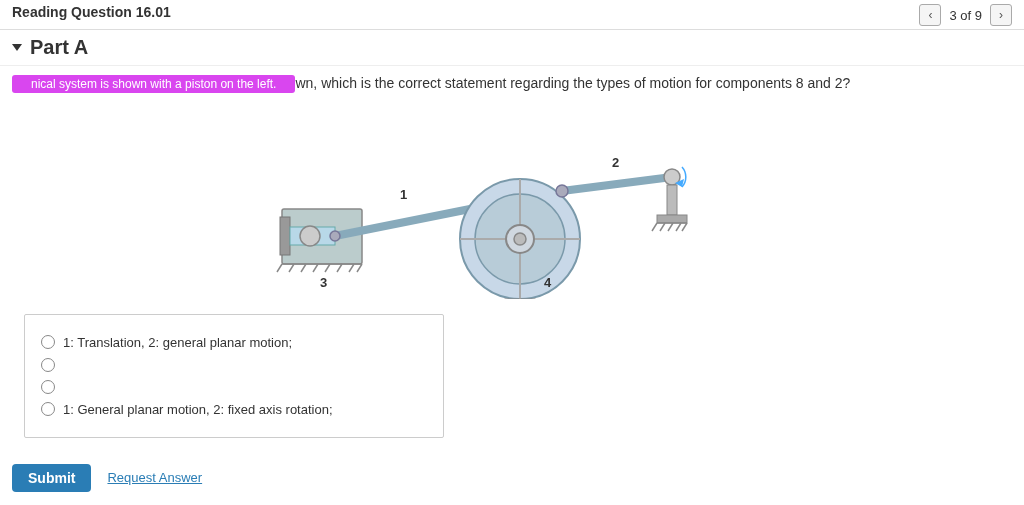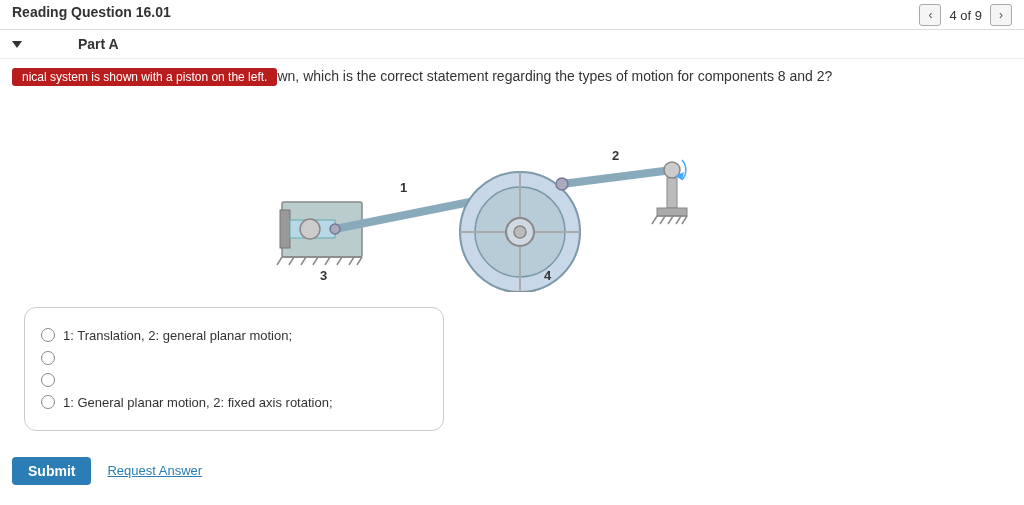--- a/index.html
+++ b/index.html
@@ -50,22 +50,21 @@
       color: #333;
     }
 
     
     .part-header {
       display: flex;
       align-items: center;
       padding: 6px 12px;
       border-bottom: 1px solid #eee;
       font-weight: bold;
-      font-size: 14px;
-      gap: 48px;
+      font-size: 20px;
     }
     .triangle {
       width: 0;
       height: 0;
       border-left: 5px solid transparent;
       border-right: 5px solid transparent;
       border-top: 7px solid #333;
       margin-right: 8px;
     }
 
@@ -73,42 +72,42 @@
     .question-area {
       padding: 8px 12px;
       position: relative;
     }
     .question-text {
       font-size: 14px;
       line-height: 1.4;
       margin-bottom: 8px;
     }
     .highlight-tooltip {
-      background: #b91c1c;
+      background: #d946ef;
       color: #fff;
-      padding: 2px 10px;
+      padding: 2px 19px;
       border-radius: 3px;
       font-size: 12px;
       display: inline;
     }
 
     
     .diagram-container {
       display: flex;
       justify-content: center;
       align-items: center;
       margin: 10px 0;
       position: relative;
       height: 200px;
     }
 
     
     .answer-box {
       border: 1px solid #ccc;
-      border-radius: 12px;
+      border-radius: 2px;
       padding: 12px 16px;
       margin: 10px 12px;
       width: 420px;
       background: #fff;
     }
     .answer-option {
       display: flex;
       align-items: center;
       margin: 8px 0;
       gap: 8px;
@@ -156,21 +155,21 @@
       height: 190px;
     }
   </style>
 </head>
 <body>
 
 <div class="header">
   <span class="header-title">Reading Question 16.01</span>
   <div class="header-nav">
     <button class="nav-btn">‹</button>
-    <span class="nav-count">4 of 9</span>
+    <span class="nav-count">3 of 9</span>
     <button class="nav-btn">›</button>
   </div>
 </div>
 
 <div class="part-header">
   <div class="triangle"></div>
   <span>Part A</span>
 </div>
 
 <div class="question-area">

